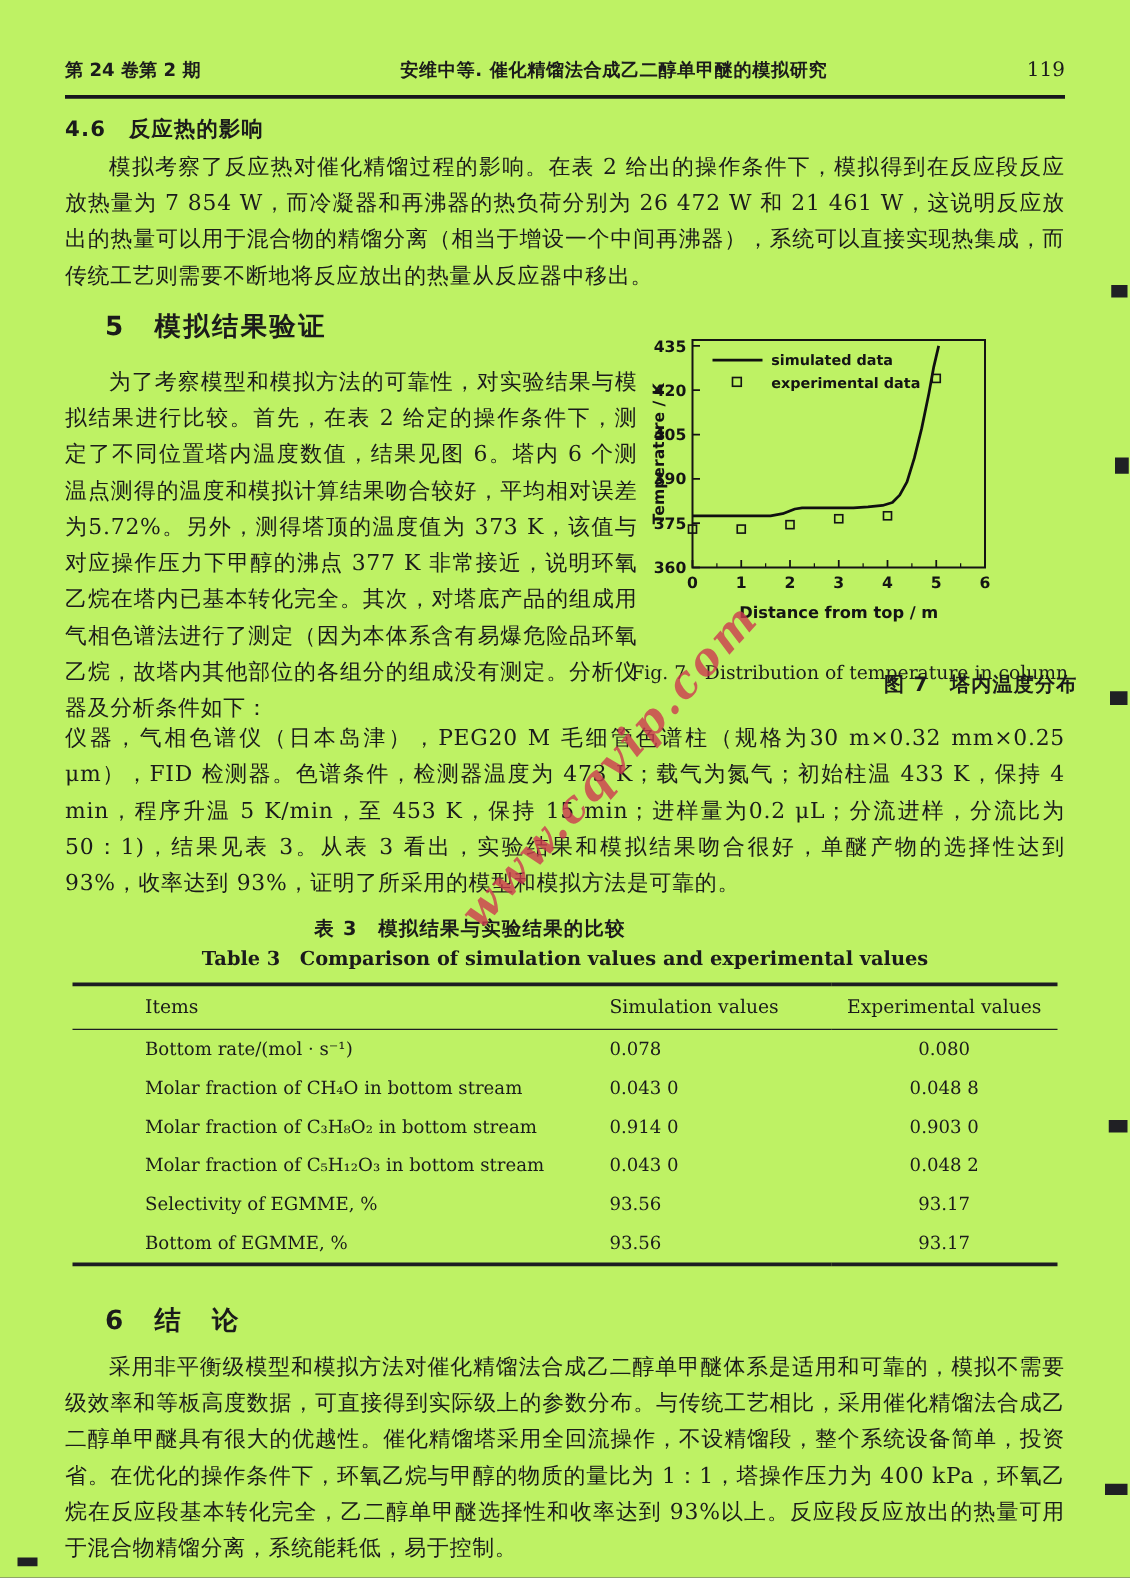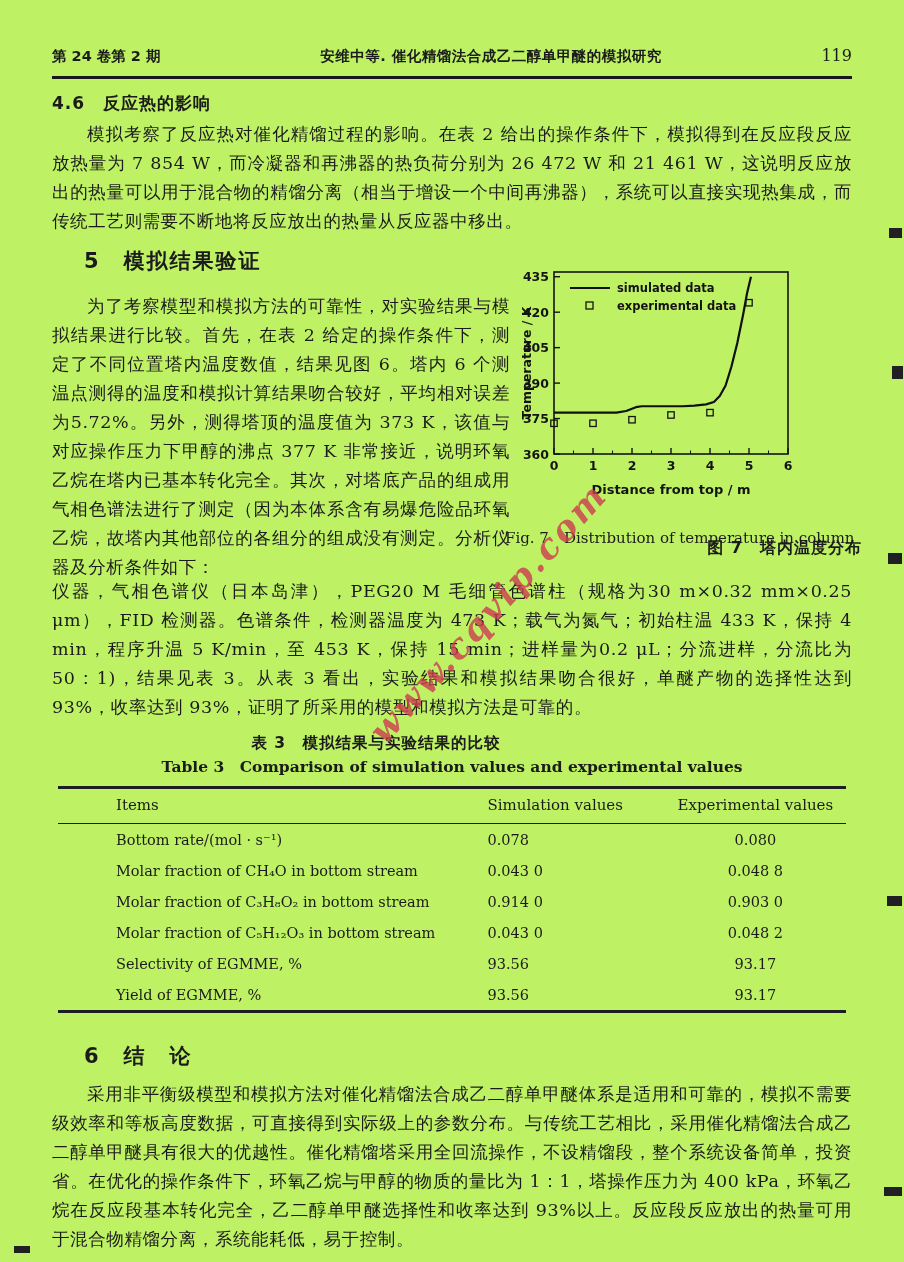--- a/index.html
+++ b/index.html
@@ -157,21 +157,21 @@
           <td class="c-items">Molar fraction of C₅H₁₂O₃ in bottom stream</td>
           <td class="c-sim">0.043 0</td>
           <td class="c-exp">0.048 2</td>
         </tr>
         <tr>
           <td class="c-items">Selectivity of EGMME, %</td>
           <td class="c-sim">93.56</td>
           <td class="c-exp">93.17</td>
         </tr>
         <tr>
-          <td class="c-items">Yield of EGMME, %</td>
+          <td class="c-items">Bottom of EGMME, %</td>
           <td class="c-sim">93.56</td>
           <td class="c-exp">93.17</td>
         </tr>
       </tbody>
   </table>
 
   <div class="h-main h6">6　结　论</div>
   <div class="para indent p6">采用非平衡级模型和模拟方法对催化精馏法合成乙二醇单甲醚体系是适用和可靠的，模拟不需要级效率和等板高度数据，可直接得到实际级上的参数分布。与传统工艺相比，采用催化精馏法合成乙二醇单甲醚具有很大的优越性。催化精馏塔采用全回流操作，不设精馏段，整个系统设备简单，投资省。在优化的操作条件下，环氧乙烷与甲醇的物质的量比为 1：1，塔操作压力为 400 kPa，环氧乙烷在反应段基本转化完全，乙二醇单甲醚选择性和收率达到 93%以上。反应段反应放出的热量可用于混合物精馏分离，系统能耗低，易于控制。</div>
 
   <div class="wm" style="color: rgb(205, 59, 80);">www.cqvip.com</div>

